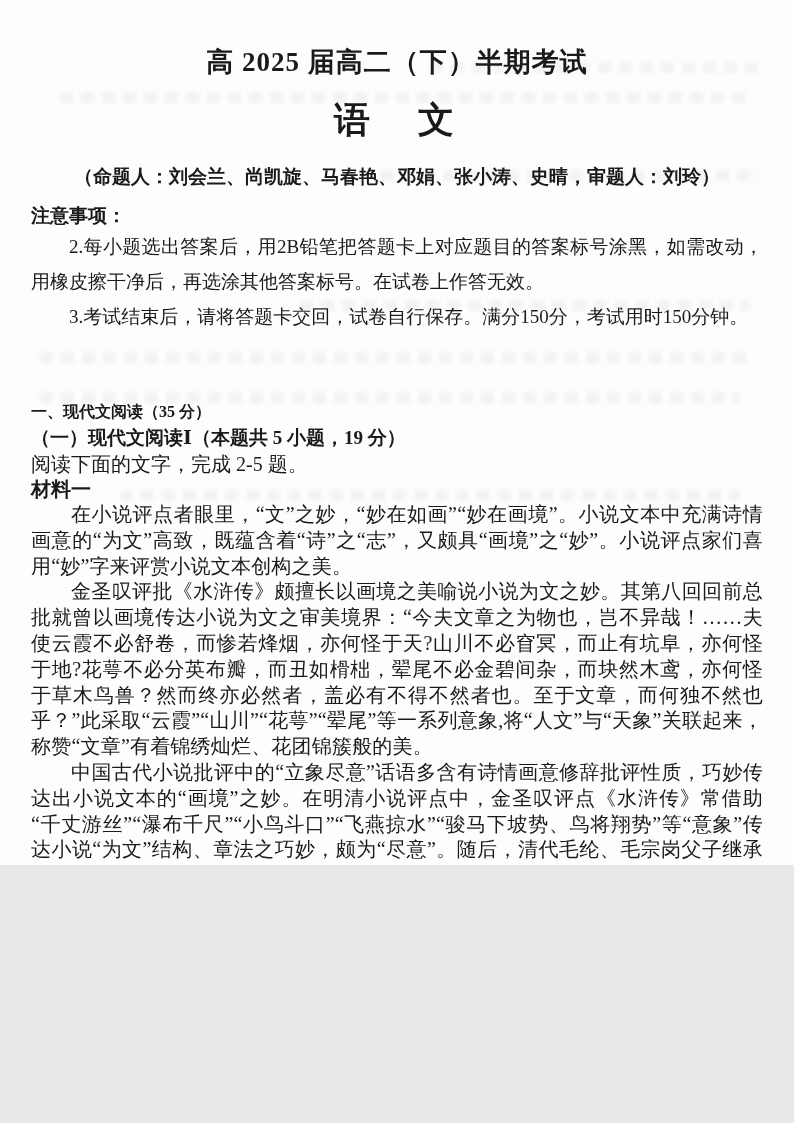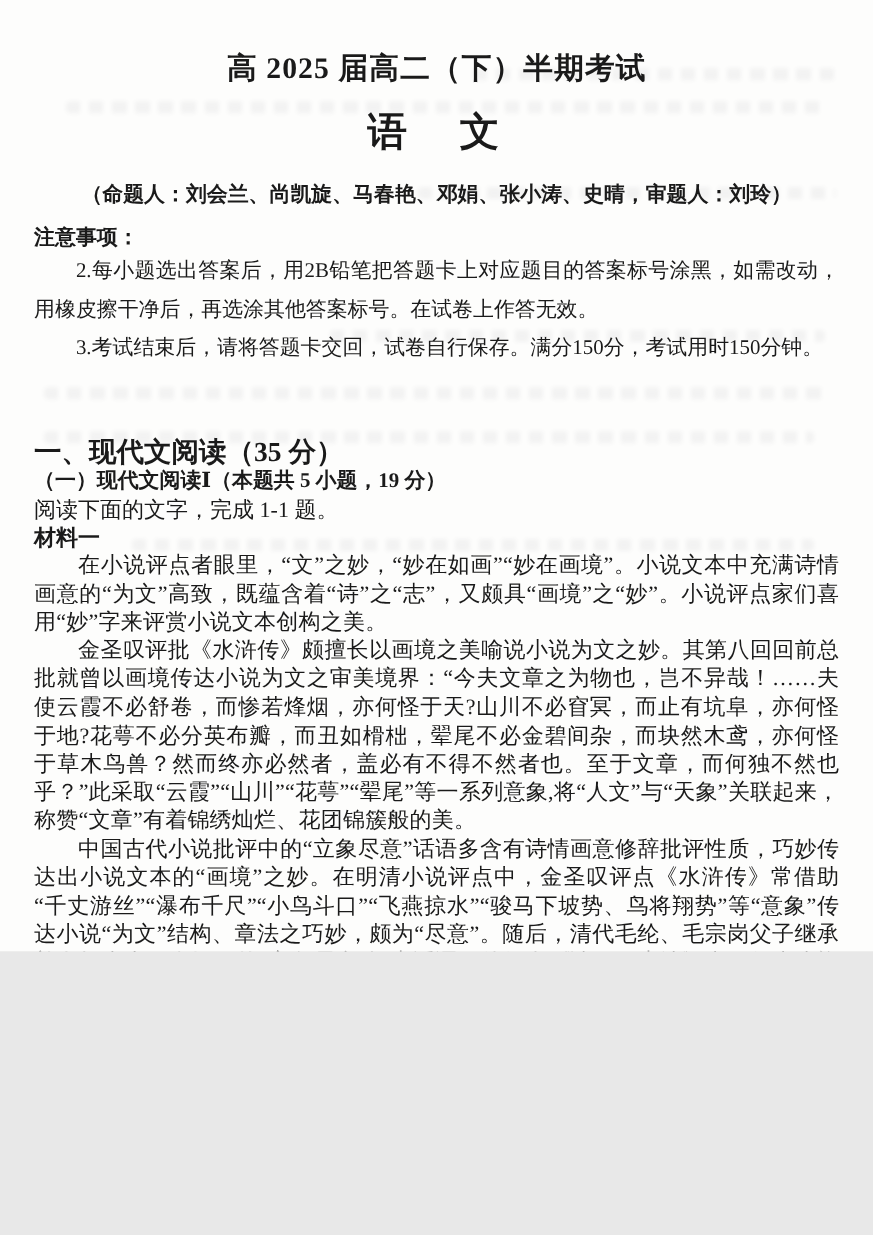--- a/index.html
+++ b/index.html
@@ -26,21 +26,21 @@
     font-size:19px;font-weight:bold;
   }
   .notice-heading{
     margin:13px 0 0 0;font-size:19px;font-weight:bold;
   }
   .notice-item{
     margin:0;font-size:19px;line-height:35px;
     text-indent:2em;text-align:justify;
   }
   .section-heading{
-    margin:64px 0 0 0;font-size:25px;font-weight:bold;line-height:27px;
+    margin:64px 0 0 0;font-size:16px;font-weight:bold;line-height:27px;
   }
   .subsection-heading{
     margin:0;font-size:19px;font-weight:bold;line-height:26px;
   }
   .reading-instruction{
     margin:0;font-size:20px;line-height:26px;
   }
   .material-label{
     margin:0;font-size:20px;font-weight:bold;line-height:25px;
   }
@@ -102,21 +102,21 @@
     <h1 class="exam-title">高 2025 届高二（下）半期考试</h1>
     <h2 class="subject-title">语　文</h2>
     <p class="authors">（命题人：刘会兰、尚凯旋、马春艳、邓娟、张小涛、史晴，审题人：刘玲）</p>
 
     <p class="notice-heading">注意事项：</p>
     <p class="notice-item">2.每小题选出答案后，用2B铅笔把答题卡上对应题目的答案标号涂黑，如需改动，用橡皮擦干净后，再选涂其他答案标号。在试卷上作答无效。</p>
     <p class="notice-item">3.考试结束后，请将答题卡交回，试卷自行保存。满分150分，考试用时150分钟。</p>
 
     <p class="section-heading">一、现代文阅读（35 分）</p>
     <p class="subsection-heading">（一）现代文阅读Ⅰ（本题共 5 小题，19 分）</p>
-    <p class="reading-instruction">阅读下面的文字，完成 1-1 题。</p>
+    <p class="reading-instruction">阅读下面的文字，完成 2-5 题。</p>
     <p class="material-label">材料一</p>
 
     <p class="para">在小说评点者眼里，“文”之妙，“妙在如画”“妙在画境”。小说文本中充满诗情画意的“为文”高致，既蕴含着“诗”之“志”，又颇具“画境”之“妙”。小说评点家们喜用“妙”字来评赏小说文本创构之美。</p>
     <p class="para">金圣叹评批《水浒传》颇擅长以画境之美喻说小说为文之妙。其第八回回前总批就曾以画境传达小说为文之审美境界：“今夫文章之为物也，岂不异哉！……夫使云霞不必舒卷，而惨若烽烟，亦何怪于天?山川不必窅冥，而止有坑阜，亦何怪于地?花萼不必分英布瓣，而丑如榾柮，翚尾不必金碧间杂，而块然木鸢，亦何怪于草木鸟兽？然而终亦必然者，盖必有不得不然者也。至于文章，而何独不然也乎？”此采取“云霞”“山川”“花萼”“翚尾”等一系列意象,将“人文”与“天象”关联起来，称赞“文章”有着锦绣灿烂、花团锦簇般的美。</p>
     <p class="para">中国古代小说批评中的“立象尽意”话语多含有诗情画意修辞批评性质，巧妙传达出小说文本的“画境”之妙。在明清小说评点中，金圣叹评点《水浒传》常借助“千丈游丝”“瀑布千尺”“小鸟斗口”“飞燕掠水”“骏马下坡势、鸟将翔势”等“意象”传达小说“为文”结构、章法之巧妙，颇为“尽意”。随后，清代毛纶、毛宗岗父子继承并发扬光大了金圣叹的“立象尽意”评点话语。他们在《读三国志法》中不仅大张旗鼓地赞美道：“《三国》一书，乃文章之最妙者。”而且凭着“立象尽意”总结出若许文法之妙，并给出了各种带有诗情画意性的命名：“三国一书，有同树异枝、同枝异叶、同叶异花、同花异果之妙。”“有星移斗转，雨覆风翻之妙。”“有横云断岭，横桥锁溪之妙。”等等。</p>
     <p class="para">《儒林外史》卧闲草堂本第八回回评：“此篇结过王惠，进入二娄，文笔渐趋于雅。譬如游山者，奇峰怪石、陡岩绝壁已经历尽，忽然苍翠迎人，别开一境，使</p>
   </div>
 
   <div class="page-number">1</div>
   <div class="footer-line"></div>

